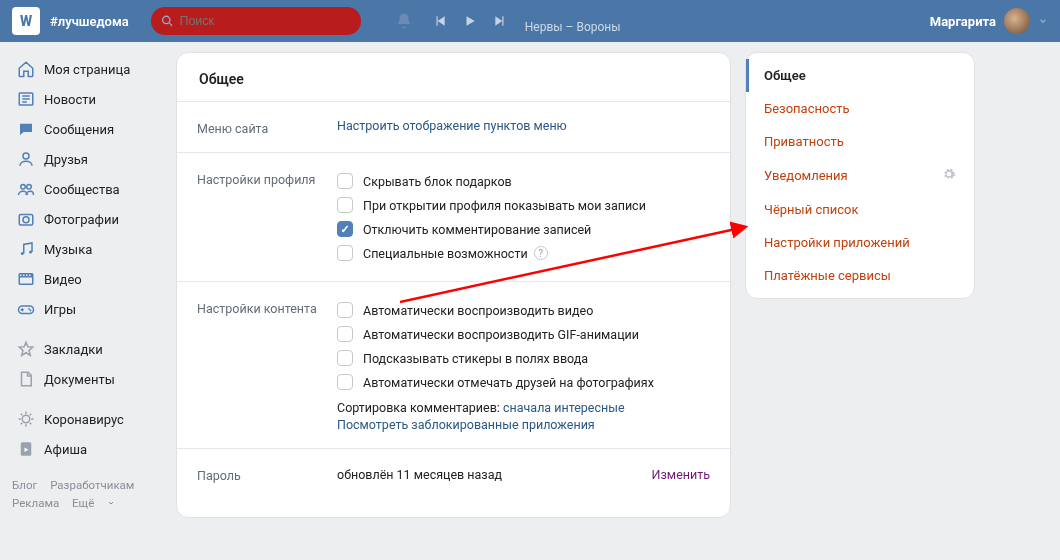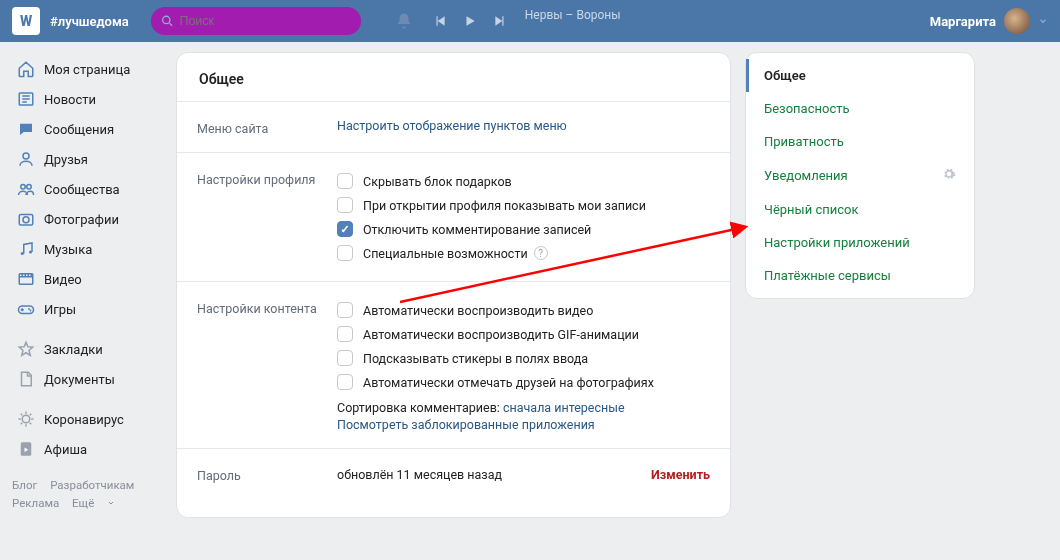--- a/index.html
+++ b/index.html
@@ -1,24 +1,24 @@
 <!DOCTYPE html>
 <html><head>
 <meta charset="utf-8">
 <style>
   * { margin: 0; padding: 0; box-sizing: border-box; }
   body { font-family: -apple-system, BlinkMacSystemFont, "Segoe UI", Roboto, Helvetica, Arial, sans-serif; background: #edeef0; font-size: 13px; color: #222; width: 1060px; height: 560px; overflow: hidden; }
 
   .topbar { background: #4a76a8; height: 42px; display: flex; align-items: center; padding: 0 12px; color: #fff; }
   .topbar .logo { width: 28px; height: 28px; background: #fff; color: #4a76a8; border-radius: 4px; display: flex; align-items: center; justify-content: center; font-weight: 800; font-size: 14px; margin-right: 10px; }
   .topbar .slogan { font-weight: 600; margin-right: 22px; font-size: 13px; }
-  .searchbox { background: #a21caf; border-radius: 14px; height: 28px; width: 210px; display: flex; align-items: center; padding: 0 10px; margin-right: 30px; }
+  .searchbox { background: #b91c1c; border-radius: 14px; height: 28px; width: 210px; display: flex; align-items: center; padding: 0 10px; margin-right: 30px; }
   .searchbox input { background: transparent; border: none; outline: none; color: #cdd9e6; font-size: 12.5px; margin-left: 6px; width: 100%; }
   .topbar .tb-icon { color: #92add0; display: inline-flex; align-items: center; justify-content: center; width: 26px; height: 26px; margin-right: 4px; cursor: pointer; }
-  .media-ctrl { display: flex; align-items: flex-start; margin-left: 6px; }
+  .media-ctrl { display: flex; align-items: flex-end; margin-left: 6px; }
   .track { color: #cdd9e6; font-size: 12px; margin-left: 8px; }
   .spacer { flex: 1; }
   .user { display: flex; align-items: center; color: #fff; font-weight: bold; }
   .avatar { width: 26px; height: 26px; border-radius: 50%; background: radial-gradient(circle at 40% 40%, #d9b38c, #6b4a34); margin: 0 8px; }
   .chevd { color: #92add0; }
 
   .layout { display: flex; padding: 10px 12px; gap: 14px; }
 
   .leftnav { width: 150px; padding-top: 2px; }
   .leftnav ul { list-style: none; }
@@ -38,24 +38,24 @@
   .sect-body { flex: 1; color: #222; }
   .sect-body .lnk { color: #2a5885; cursor: pointer; }
   .chk-row { display: flex; align-items: center; padding: 4px 0; }
   .chk { width: 16px; height: 16px; border: 1px solid #c5c9cc; border-radius: 4px; margin-right: 10px; display: inline-flex; align-items: center; justify-content: center; background: #fff; }
   .chk.checked { background: #5181b8; border-color: #5181b8; }
   .chk.checked::after { content: "✓"; color: #fff; font-size: 11px; font-weight: 700; line-height: 1; }
   .help { width: 14px; height: 14px; border: 1px solid #c5c9cc; border-radius: 50%; color: #99a2ad; font-size: 10px; display: inline-flex; align-items: center; justify-content: center; margin-left: 6px; }
   .sort-line { margin-top: 6px; }
   .block-apps { margin-top: 2px; }
   .pwd-row { display: flex; align-items: center; justify-content: space-between; width: 100%; }
-  .pwd-row .change { color: #b91c1c; cursor: pointer; font-weight: bold; }
+  .pwd-row .change { color: #701a75; cursor: pointer; }
 
   .right { width: 230px; padding: 6px 0; height: fit-content; }
-  .right .ritem { padding: 9px 18px; color: #15803d; cursor: pointer; display: flex; align-items: center; justify-content: space-between; }
+  .right .ritem { padding: 9px 18px; color: #c2410c; cursor: pointer; display: flex; align-items: center; justify-content: space-between; }
   .right .ritem.active { color: #222; font-weight: 600; position: relative; }
   .right .ritem.active::before { content: ""; position: absolute; left: 0; top: 0; bottom: 0; width: 2.5px; background: #5181b8; }
   .right .gear { color: #c1c7cf; }
 
   svg.arrow { position: absolute; pointer-events: none; }
 </style>
 </head>
 <body>
 
 <div class="topbar">

